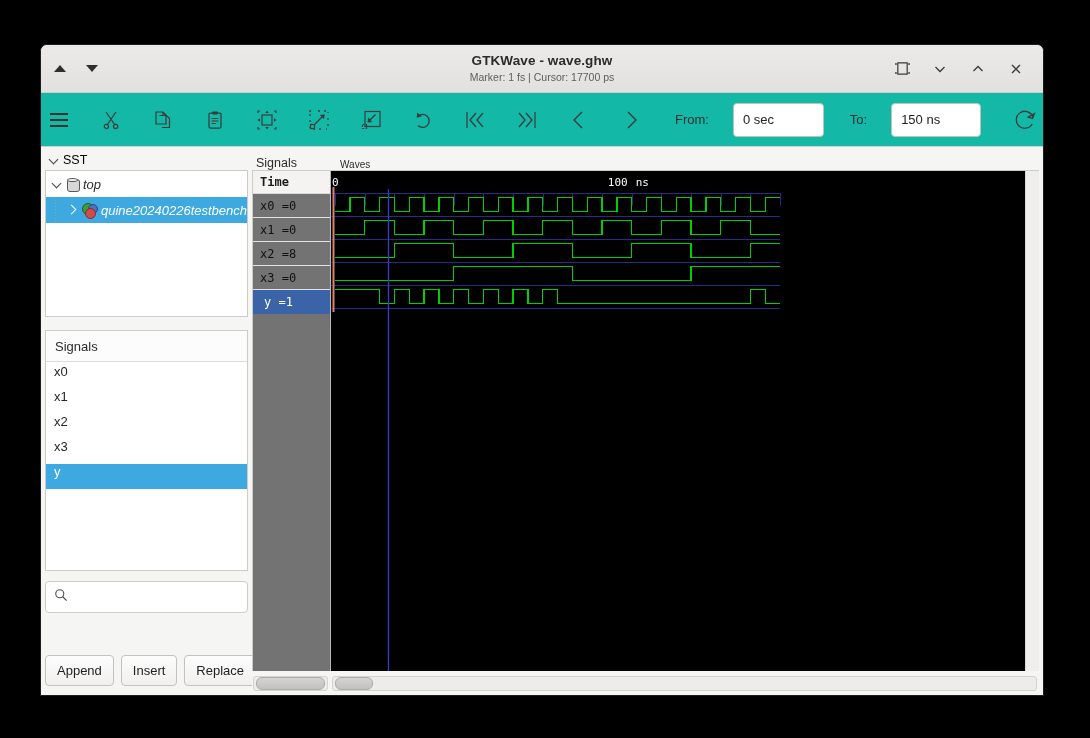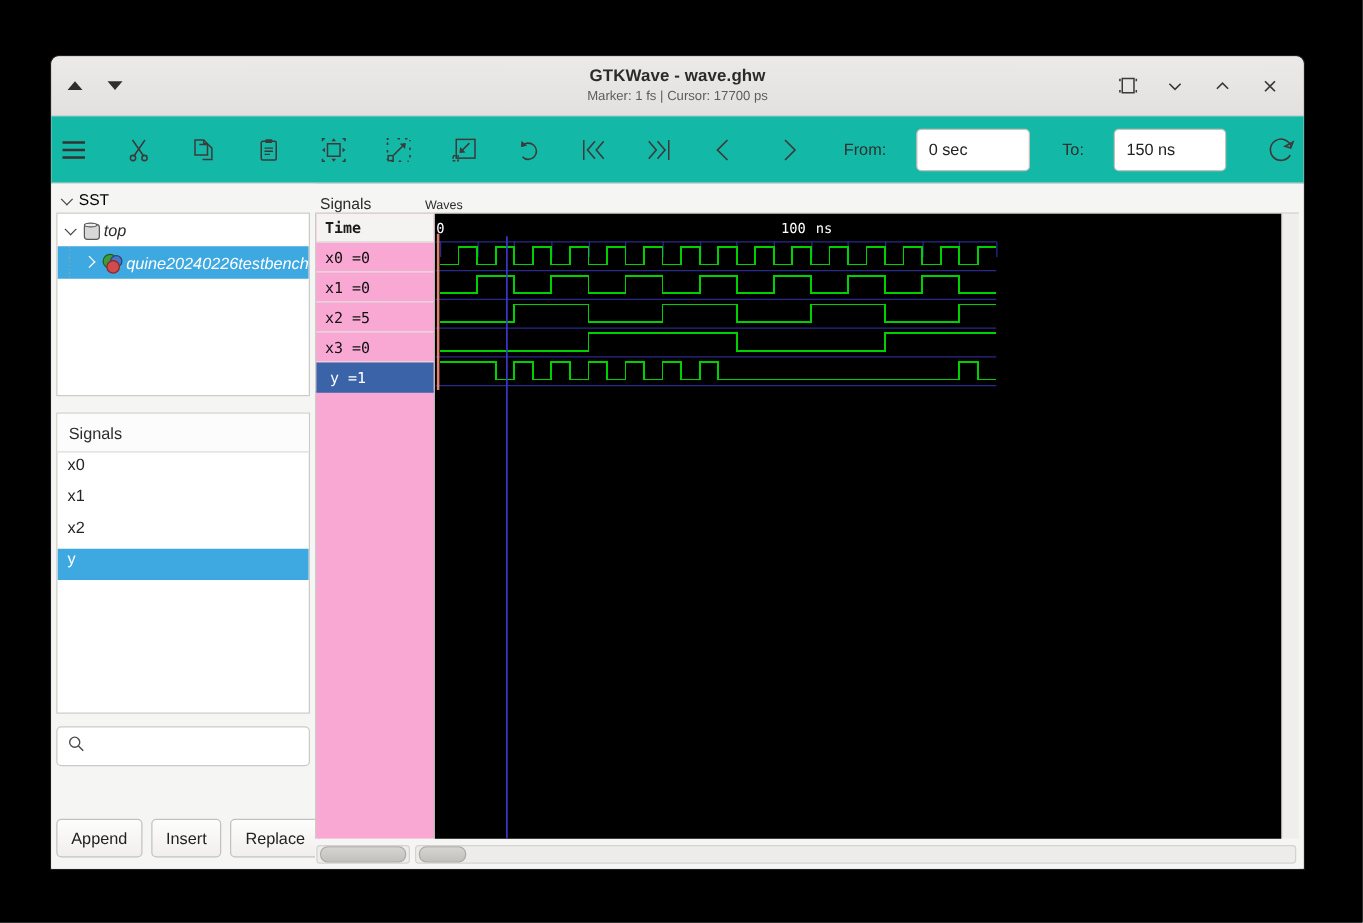--- a/index.html
+++ b/index.html
@@ -257,22 +257,22 @@
   }
   .panehead-names { width: 80px; flex: none; font-size: 12.5px; color: #2c2c2c; padding-left: 2px;}
   .panehead-waves { flex: 1; font-size: 10px; color: #2c2c2c; padding-left: 4px; }
   .waveArea {
     flex: 1;
     display: flex;
     min-height: 0;
     border-top: 1px solid #cdcbc8;
   }
   .namescol {
-    width: 96px; flex: none;
-    background: #f9a8d4;
+    width: 79px; flex: none;
+    background: #737373;
     border-right: 1px solid #b9b7b4;
     border-left: 1px solid #cdcbc8;
     display: flex; flex-direction: column;
     box-sizing: border-box;
     overflow: hidden;
   }
   .nametime {
     height: 22px; flex: none;
     display: flex; align-items: center;
     padding-left: 7px;
@@ -500,20 +500,23 @@
           <div class="siglist">
             <div class="sigrow">
                 <span>x0</span>
               </div>
             <div class="sigrow">
                 <span>x1</span>
               </div>
             <div class="sigrow">
                 <span>x2</span>
               </div>
+            <div class="sigrow">
+                <span>x3</span>
+              </div>
             <div class="sigrow selected">
                 <span>y</span>
               </div>
           </div>
         </div>
 
         <div class="searchbox">
           <span>
             <svg width="14" height="14" viewBox="0 0 16 16">
               <circle cx="6.6" cy="6.6" r="4.6" fill="none" stroke="#4a4a4a" stroke-width="1.25"></circle>
@@ -539,21 +542,21 @@
         <div class="waveArea">
           <div class="namescol">
             <div class="nametime">Time</div>
             <div class="namerow">
                 <span>x0 =0</span>
               </div>
             <div class="namerow">
                 <span>x1 =0</span>
               </div>
             <div class="namerow">
-                <span>x2 =5</span>
+                <span>x2 =8</span>
               </div>
             <div class="namerow">
                 <span>x3 =0</span>
               </div>
             <div class="namerow selected">
                 <span>y =1</span>
               </div>
           </div>
 
           <div class="canvaswrap">

